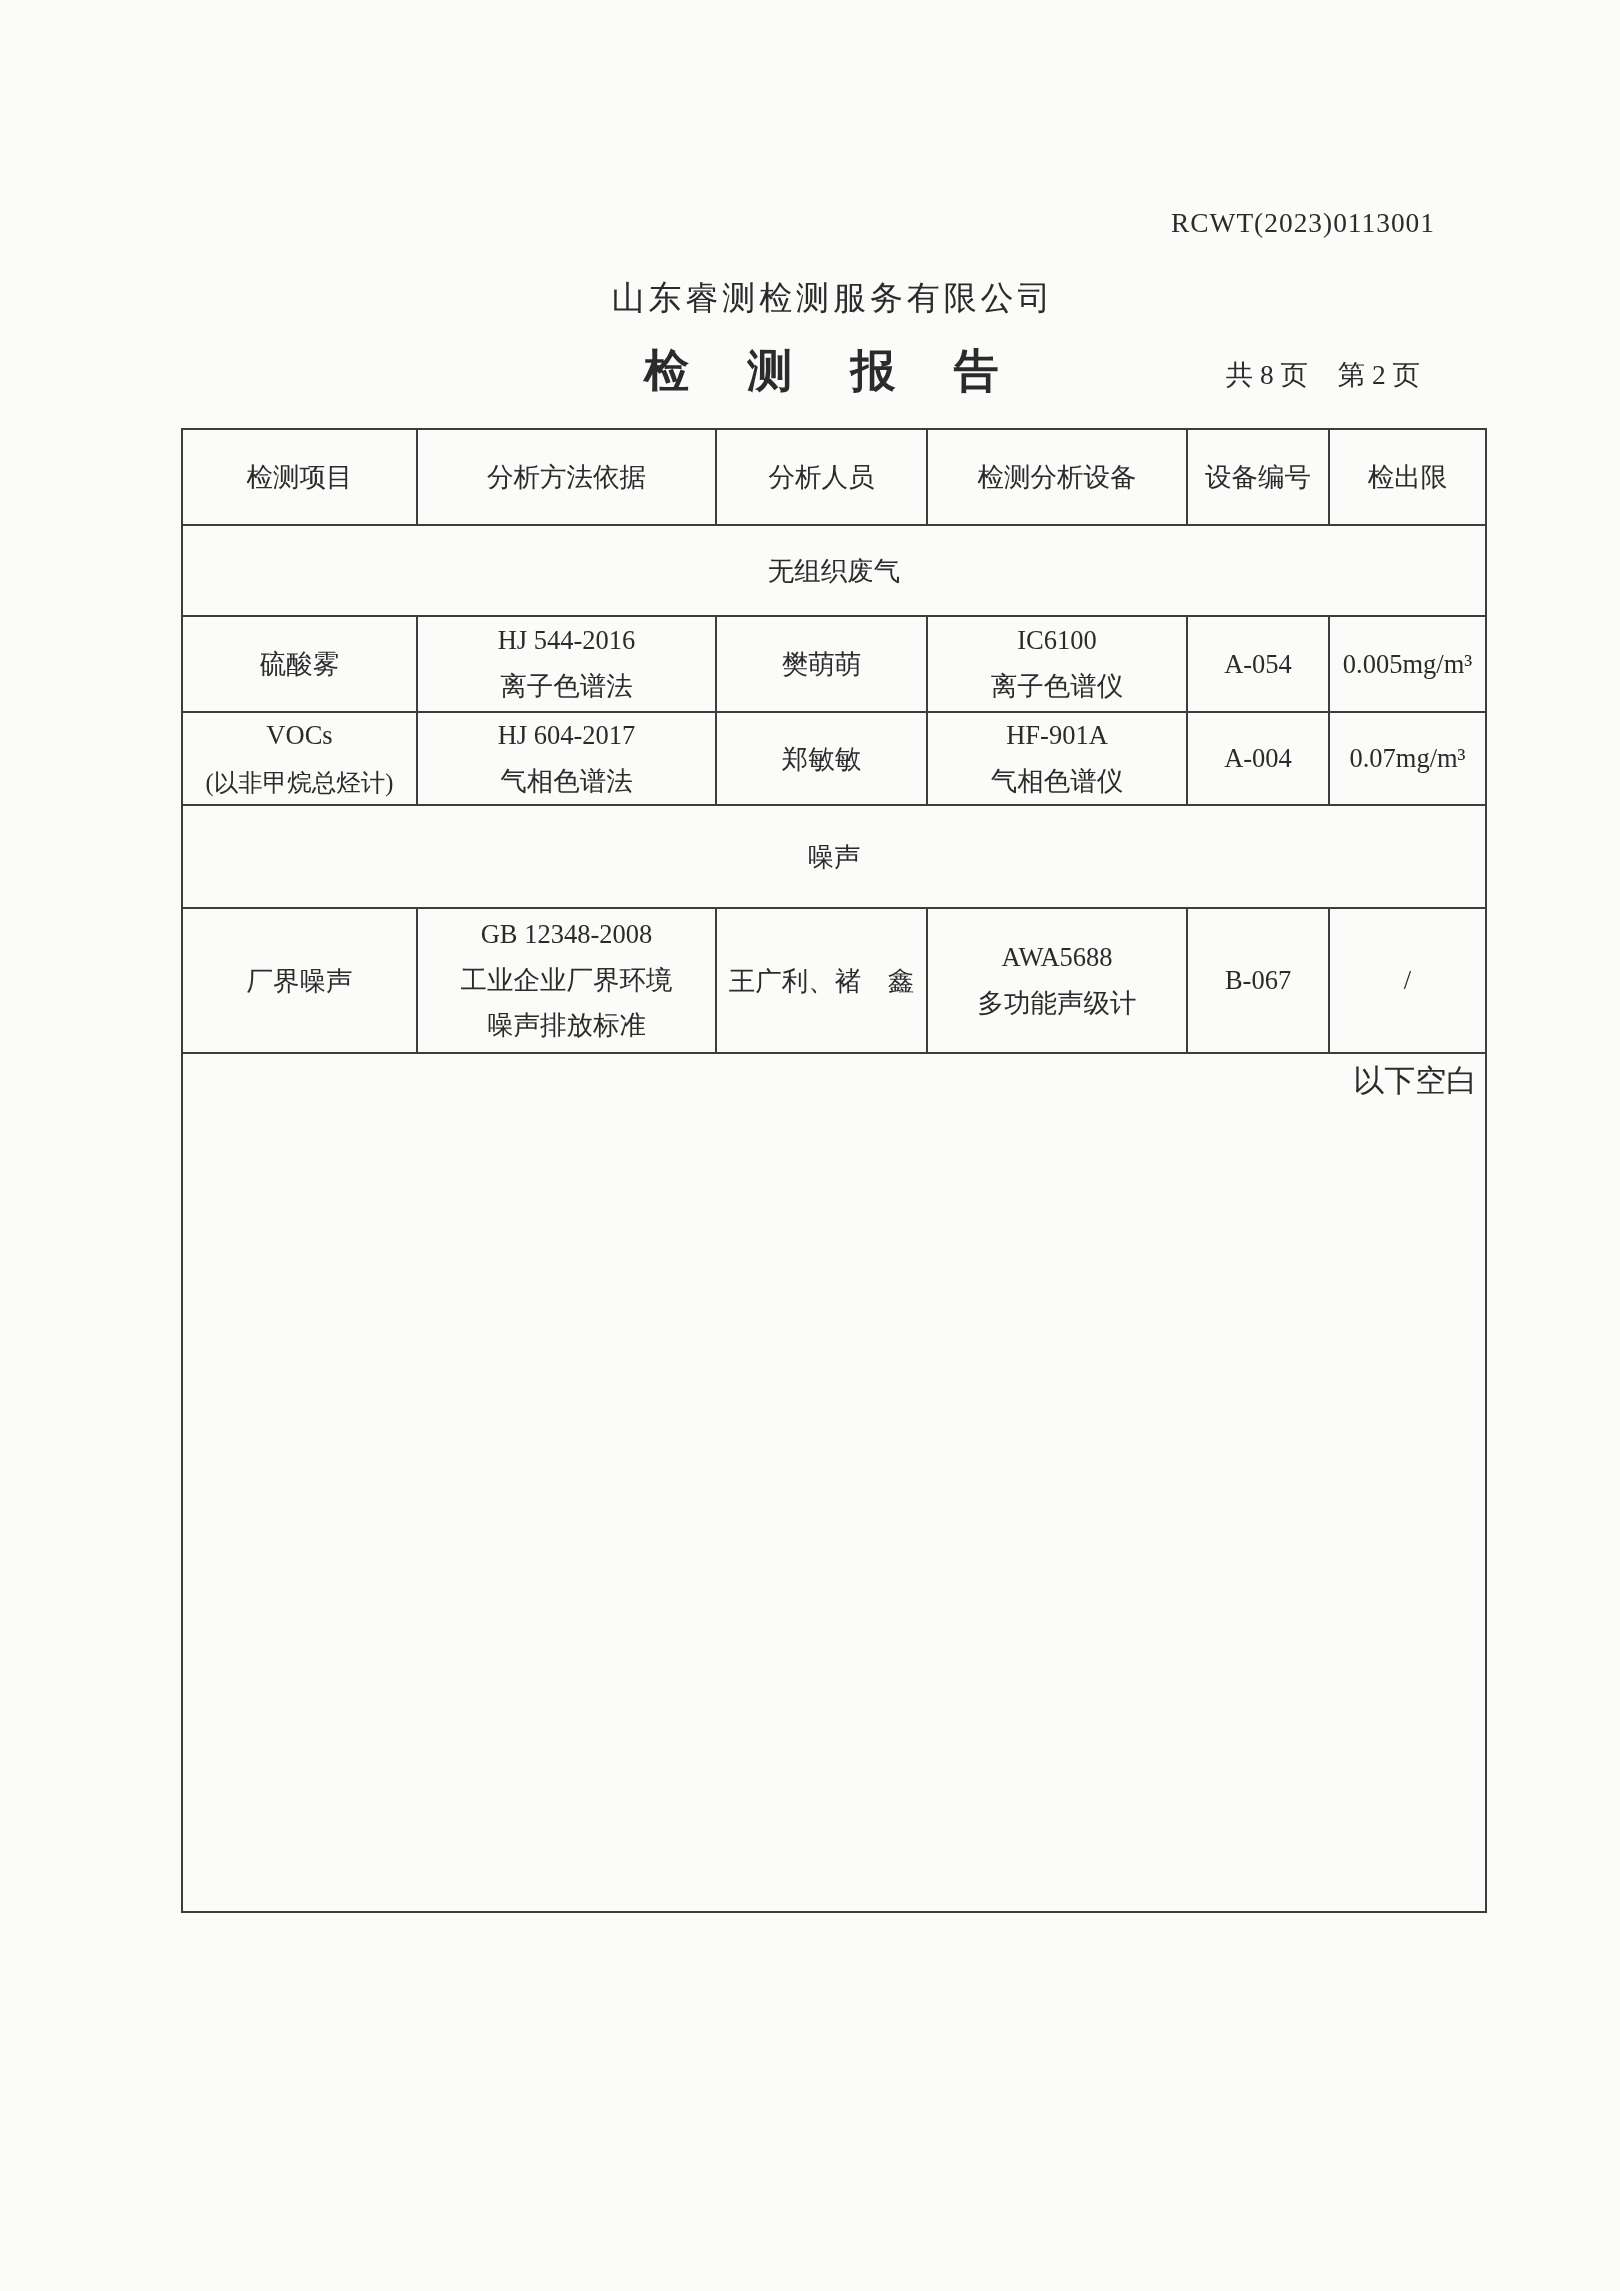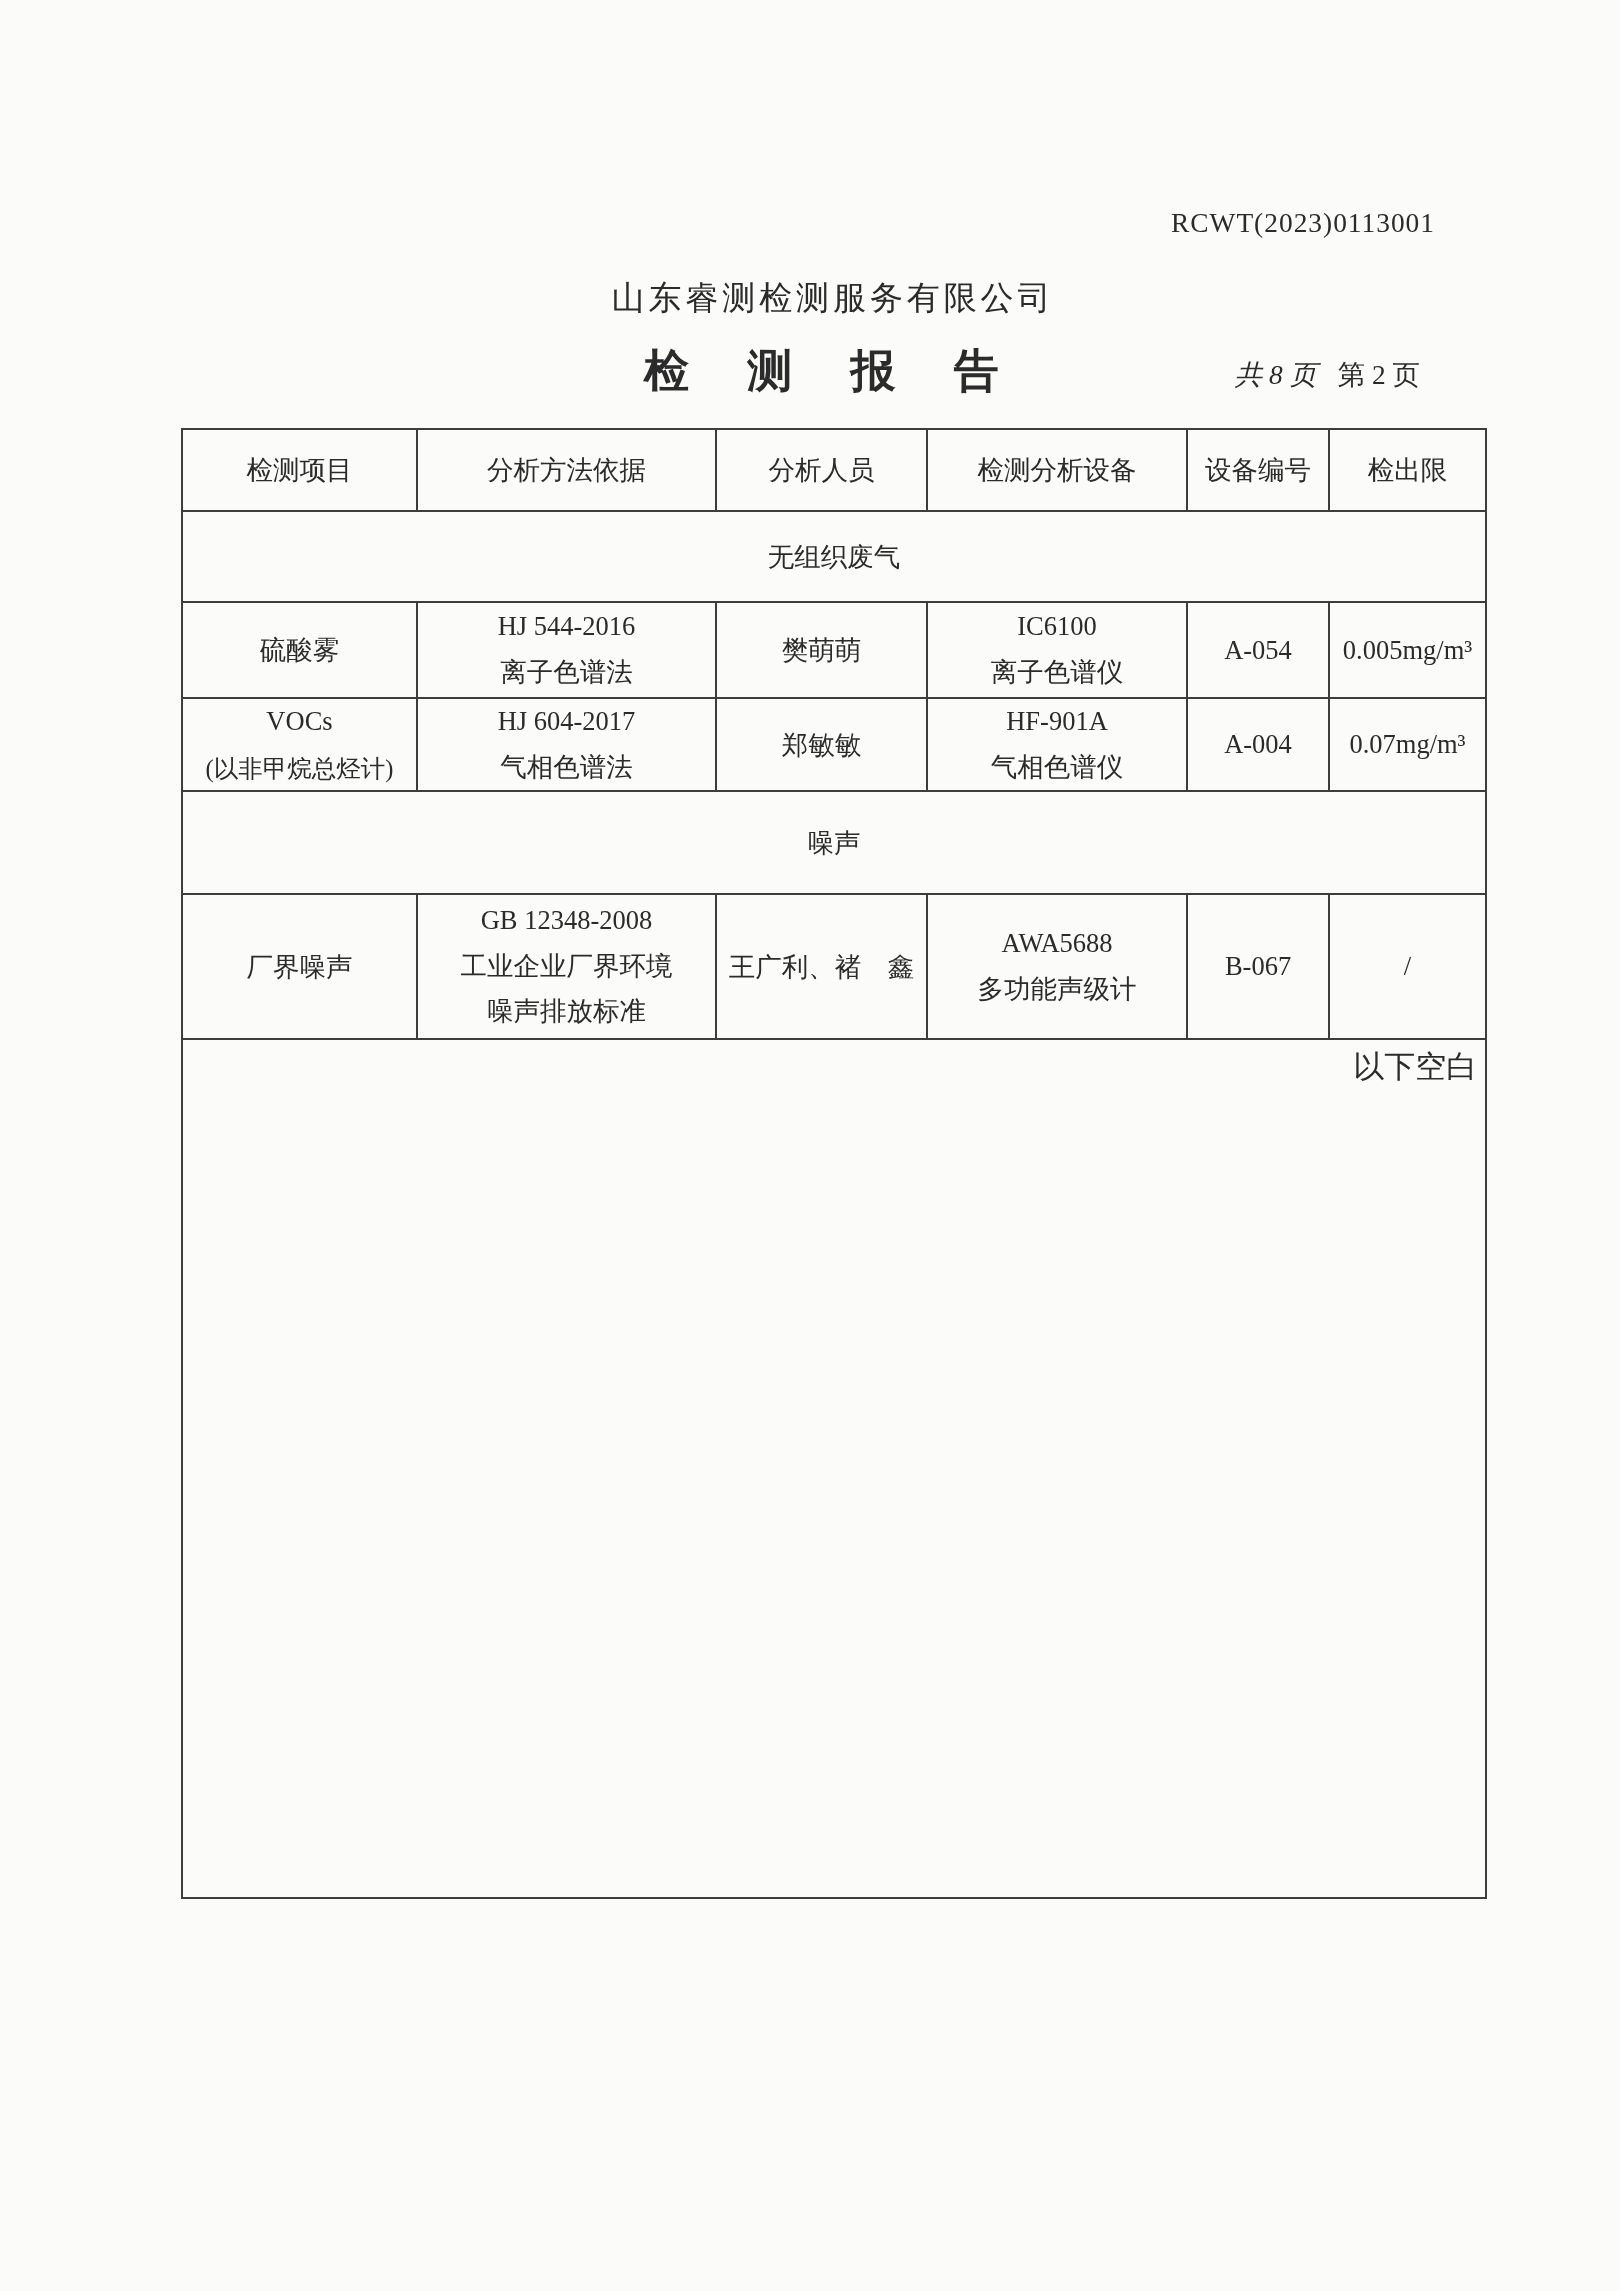--- a/index.html
+++ b/index.html
@@ -34,39 +34,39 @@
     position: absolute; left: 0; right: 0; top: 0;
     text-align: center;
     font-size: 45px;
     font-weight: bold;
     letter-spacing: 23.5px;
   }
   .page-info {
     position: absolute; right: 65px; top: 15.7px;
     font-size: 27.4px;
   }
-  .page-info .pages-total { margin-right: 21px; font-style: italic; }
+  .page-info .pages-total { margin-right: 30px; }
 
   table.report-table {
     position: absolute;
     top: 428px; left: 181px;
     width: 1304px;
     border-collapse: collapse;
     table-layout: fixed;
   }
   .report-table th, .report-table td {
     border: 2px solid #3d3d3d;
     text-align: center;
     vertical-align: middle;
     font-size: 26.5px;
     font-weight: normal;
     padding: 0;
     overflow: hidden;
   }
-  tr.header-row   { height: 82px; }
+  tr.header-row   { height: 96px; }
   tr.section-row  { height: 91px; }
   tr.row-1        { height: 95px; }
   tr.row-2        { height: 96px; }
   tr.row-3        { height: 73px; }
   tr.section-row2 { height: 103px; }
   tr.row-4        { height: 145px; }
   tr.blank-row    { height: 859px; }
 
   .line { line-height: 1.72; }
   .line-tight { line-height: 1.55; }

